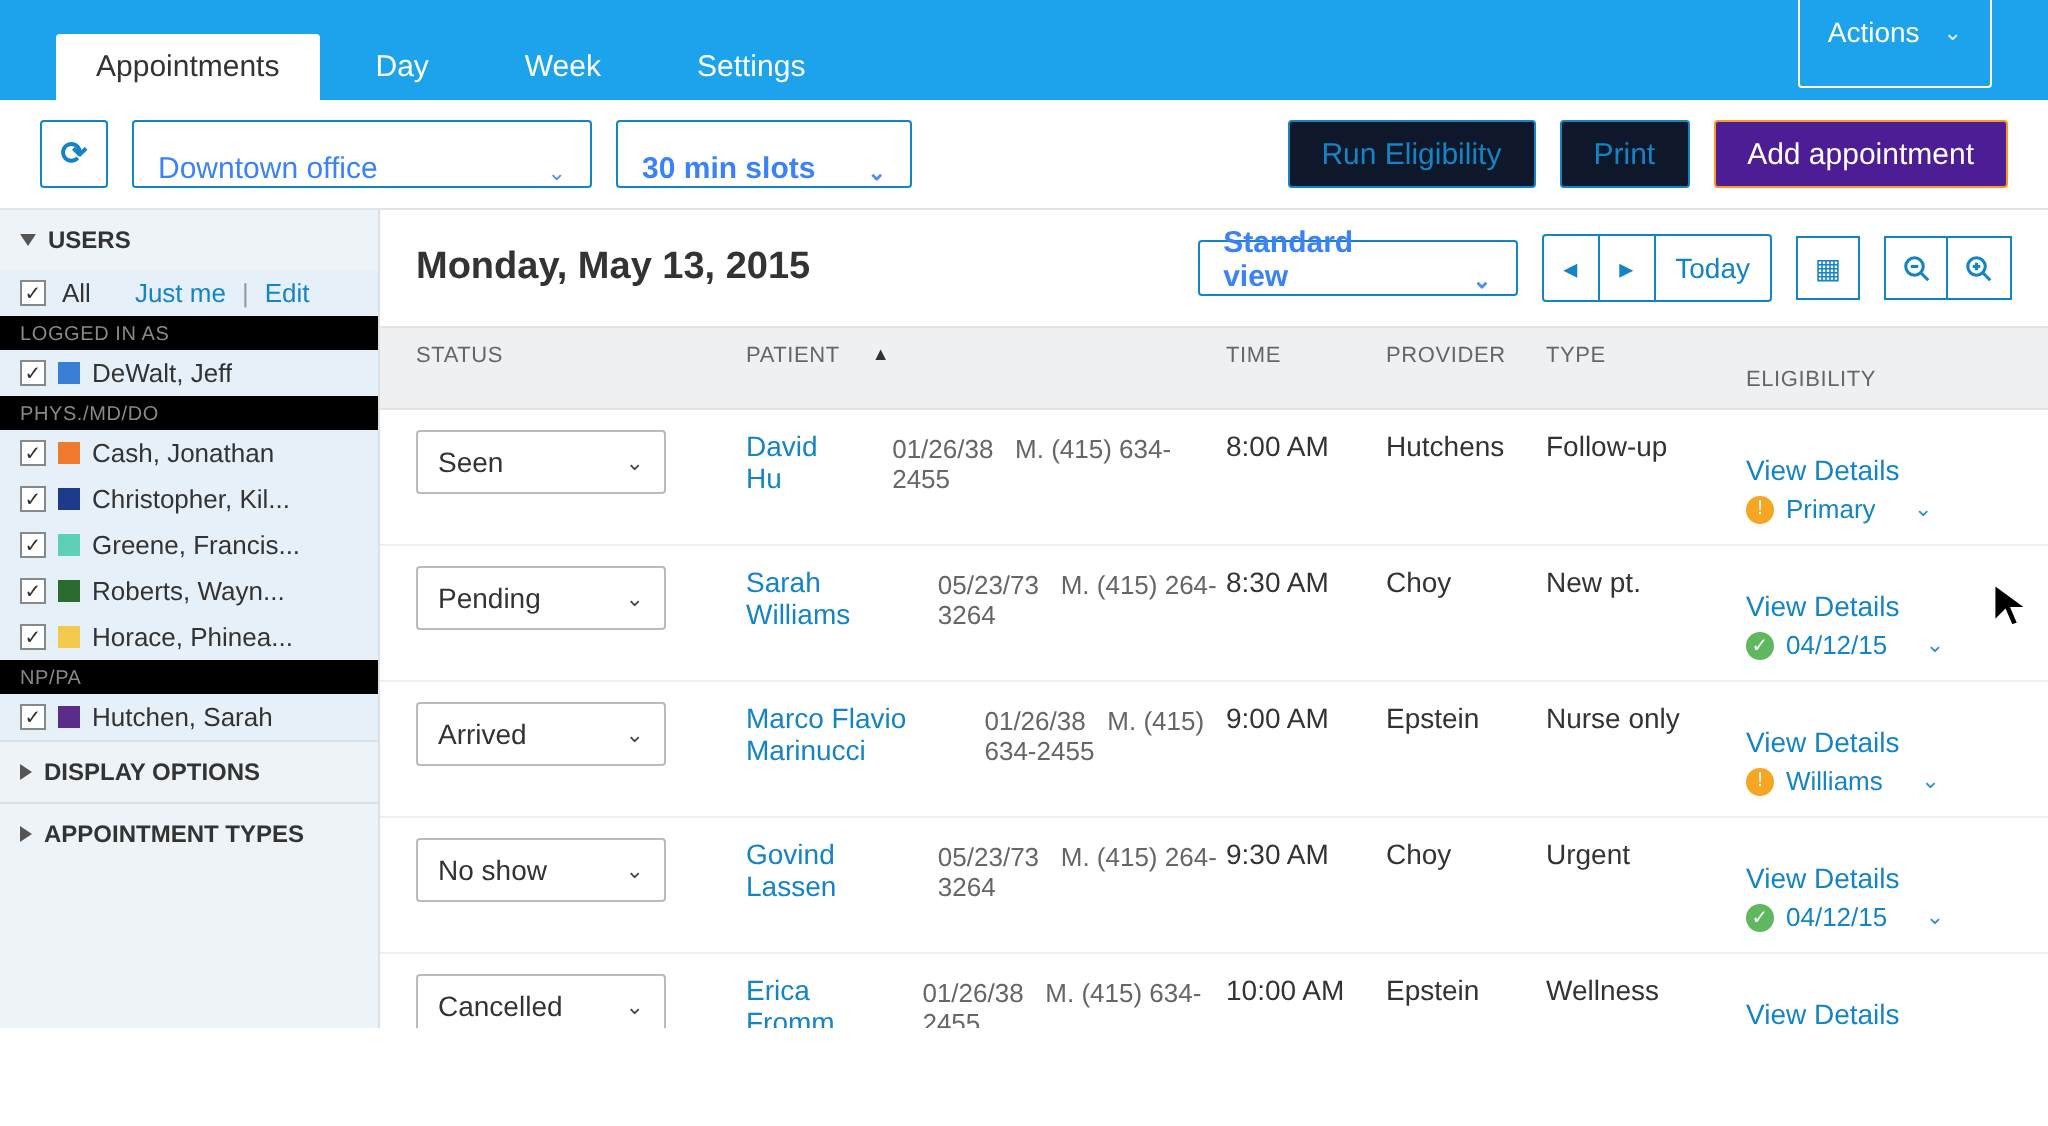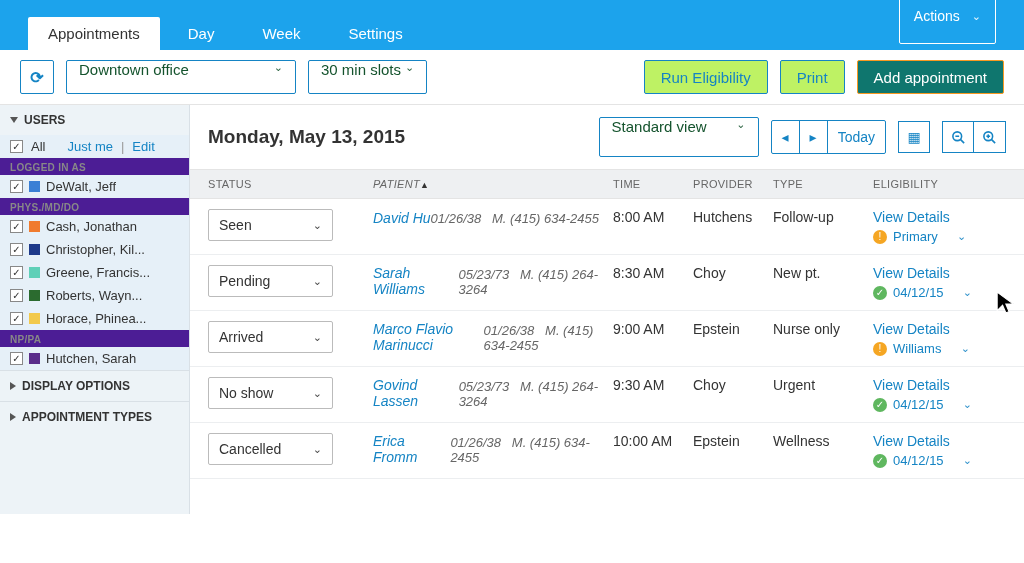--- a/index.html
+++ b/index.html
@@ -9,60 +9,60 @@
 .title-row { display: flex; align-items: baseline; gap: 18px; margin-bottom: 18px; }
 .title { font-size: 34px; font-weight: 300; }
 .subtitle { font-size: 14px; opacity: .95; }
 .tab-row { display: flex; align-items: flex-end; gap: 8px; height: 36px; }
 .tab { padding: 8px 20px; font-size: 15px; color: #fff; cursor: pointer; }
 .tab.active { background: #fff; color: #333; border-top-left-radius: 2px; border-top-right-radius: 2px; }
 .actions-btn { position: absolute; right: 28px; bottom: 6px; border: 1px solid #fff; color: #fff; padding: 19px 14px; font-size: 14px; border-radius: 2px; display: flex; align-items: center; gap: 12px; cursor: pointer; }
 
 .toolbar { display:flex; align-items:center; gap:12px; padding:10px 20px; border-bottom:1px solid #e4e4e4; }
 .sq-btn { width:34px; height:34px; border:1px solid #1584c4; display:flex; align-items:center; justify-content:center; border-radius:2px; background:#fff; cursor:pointer; color:#1584c4; }
-.select-box { border:1px solid #1584c4; height:34px; display:flex; align-items:flex-start; padding:0 12px; border-radius:2px; background:#fff; color:#14532d; cursor:pointer; gap:20px; font-size:15px; }
-.select-box.small { gap:4px; }
+.select-box { border:1px solid #1584c4; height:34px; display:flex; align-items:flex-end; padding:0 12px; border-radius:2px; background:#fff; color:#3b82f6; cursor:pointer; gap:20px; font-size:15px; }
+.select-box.small { gap:26px;font-weight:bold; }
 .chev { font-size:11px; opacity:.9; }
 .flex-spacer { flex:1; }
-.btn { border:1px solid #1584c4; height:34px; padding:0 16px; background:#bef264; color:#1584c4; border-radius:2px; font-size:15px; cursor:pointer; }
-.btn.primary { background:#0f766e; border-color:#f89921; color:#fff; }
+.btn { border:1px solid #1584c4; height:34px; padding:0 16px; background:#0f172a; color:#1584c4; border-radius:2px; font-size:15px; cursor:pointer; }
+.btn.primary { background:#4c1d95; border-color:#f89921; color:#fff; }
 
 .main { display:flex; height:calc(563px - 154px); }
 .sidebar { width:190px; background:#edf3f7; border-right:1px solid #d9e0e6; overflow:hidden; font-size:13px; }
 .sb-section-hdr { background:#edf3f7; padding:8px 10px; font-size:12px; font-weight:700; color:#333; text-transform:uppercase; cursor:pointer; display:flex; align-items:center; gap:6px; border-top:1px solid #d9e0e6; }
 .sb-section-hdr:first-child { border-top:none; }
 .tri { display:inline-block; width:0; height:0; }
 .tri.down { border-left:4px solid transparent; border-right:4px solid transparent; border-top:6px solid #555; }
 .tri.right { border-top:4px solid transparent; border-bottom:4px solid transparent; border-left:6px solid #555; }
 .sb-row { display:flex; align-items:center; gap:6px; padding:4px 10px; background:#e6f0f8; color:#333; }
 .sb-link-row { padding:4px 10px; background:#e6f0f8; color:#333; display:flex; align-items:center; gap:8px;}
 .sb-link { color:#1584c4; cursor:pointer; }
 .sb-sep { color:#999; }
-.sb-group-label { padding:4px 10px 2px 10px; font-size:10px; color:#888; letter-spacing:.3px; background:#4c1d95;font-weight:bold; }
+.sb-group-label { padding:4px 10px 2px 10px; font-size:10px; color:#888; letter-spacing:.3px; background:#000000; }
 .chk { width:13px; height:13px; border:1px solid #888; background:#fff; display:inline-flex; align-items:center; justify-content:center; font-size:10px; color:#333; cursor:pointer; }
 .swatch { width:11px; height:11px; display:inline-block; }
 .sb-text { white-space:nowrap; overflow:hidden; text-overflow:ellipsis; max-width:120px; }
 
 .content { flex:1; display:flex; flex-direction:column; overflow:hidden; }
 .content-hdr { display:flex; align-items:center; padding:12px 18px; gap:12px; }
 .date-title { font-size:19px; font-weight:700; color:#333; flex:1 0 280px; }
 .nav-group { display:flex; border:1px solid #1584c4; border-radius:2px; overflow:hidden; }
 .nav-group .seg { padding:0 10px; height:32px; display:flex; align-items:center; color:#1584c4; border-left:1px solid #1584c4; cursor:pointer; font-size:14px; }
 .nav-group .seg:first-child { border-left:none; }
 .icon-group { display:flex; gap:0; }
 .sq { width:32px; height:32px; display:flex; align-items:center; justify-content:center; border:1px solid #1584c4; color:#1584c4; background:#fff; cursor:pointer; }
 .sq + .sq { border-left:none; }
 
 .thead { display:flex; padding:8px 18px; background:#eef0f2; border-top:1px solid #e4e4e4; border-bottom:1px solid #e4e4e4; font-size:11px; color:#666; letter-spacing:.3px; }
 .col-status { width:165px; }
-.col-patient { width:240px; display:flex; align-items:flex-end; gap:0;font-style:italic; }
+.col-patient { width:240px; display:flex; align-items:flex-start; gap:16px; }
 .col-time { width:80px; }
 .col-provider { width:80px; }
 .col-type { width:100px; }
-.col-elig { flex:1; }
+.col-elig { flex:1;margin-top:12px; }
 
 .rows { flex:1; overflow:auto; }
 .row { display:flex; padding:10px 18px; border-bottom:1px solid #eceef0; align-items:flex-start; font-size:14px; color:#333; }
 .status-select { width:125px; height:32px; border:1px solid #bbb; border-radius:2px; background:#fff; display:flex; align-items:center; justify-content:space-between; padding:0 10px; cursor:pointer; font-size:14px; }
 .patient-name { color:#1584c4; cursor:pointer; }
 .sub { color:#666; font-size:13px; margin-top:2px; }
 .elig-stack { display:flex; flex-direction:column; gap:4px; align-items:flex-start; }
 .elig-link { color:#1584c4; cursor:pointer;text-align:center; }
 .elig-sub { display:flex; align-items:center; gap:6px; color:#1584c4; cursor:pointer; font-size:13px;}
 .dot { width:14px; height:14px; border-radius:50%; display:inline-flex; align-items:center; justify-content:center; font-size:10px; color:#fff; }
@@ -172,21 +172,21 @@
     </div>
     <div class="sb-section-hdr">
       <span class="tri right"></span>
       <span>APPOINTMENT TYPES</span>
     </div>
   </div>
 
   <div class="content">
     <div class="content-hdr">
       <div class="date-title">Monday, May 13, 2015</div>
-      <div class="select-box small" style="height:40px; width:160px; justify-content:space-between;">
+      <div class="select-box small" style="height:28px; width:160px; justify-content:space-between;">
         <span>Standard view</span>
         <span class="chev">⌄</span>
       </div>
       <div class="nav-group">
         <div class="seg">
             <span>◂</span>
           </div>
         <div class="seg">
             <span>▸</span>
           </div>

